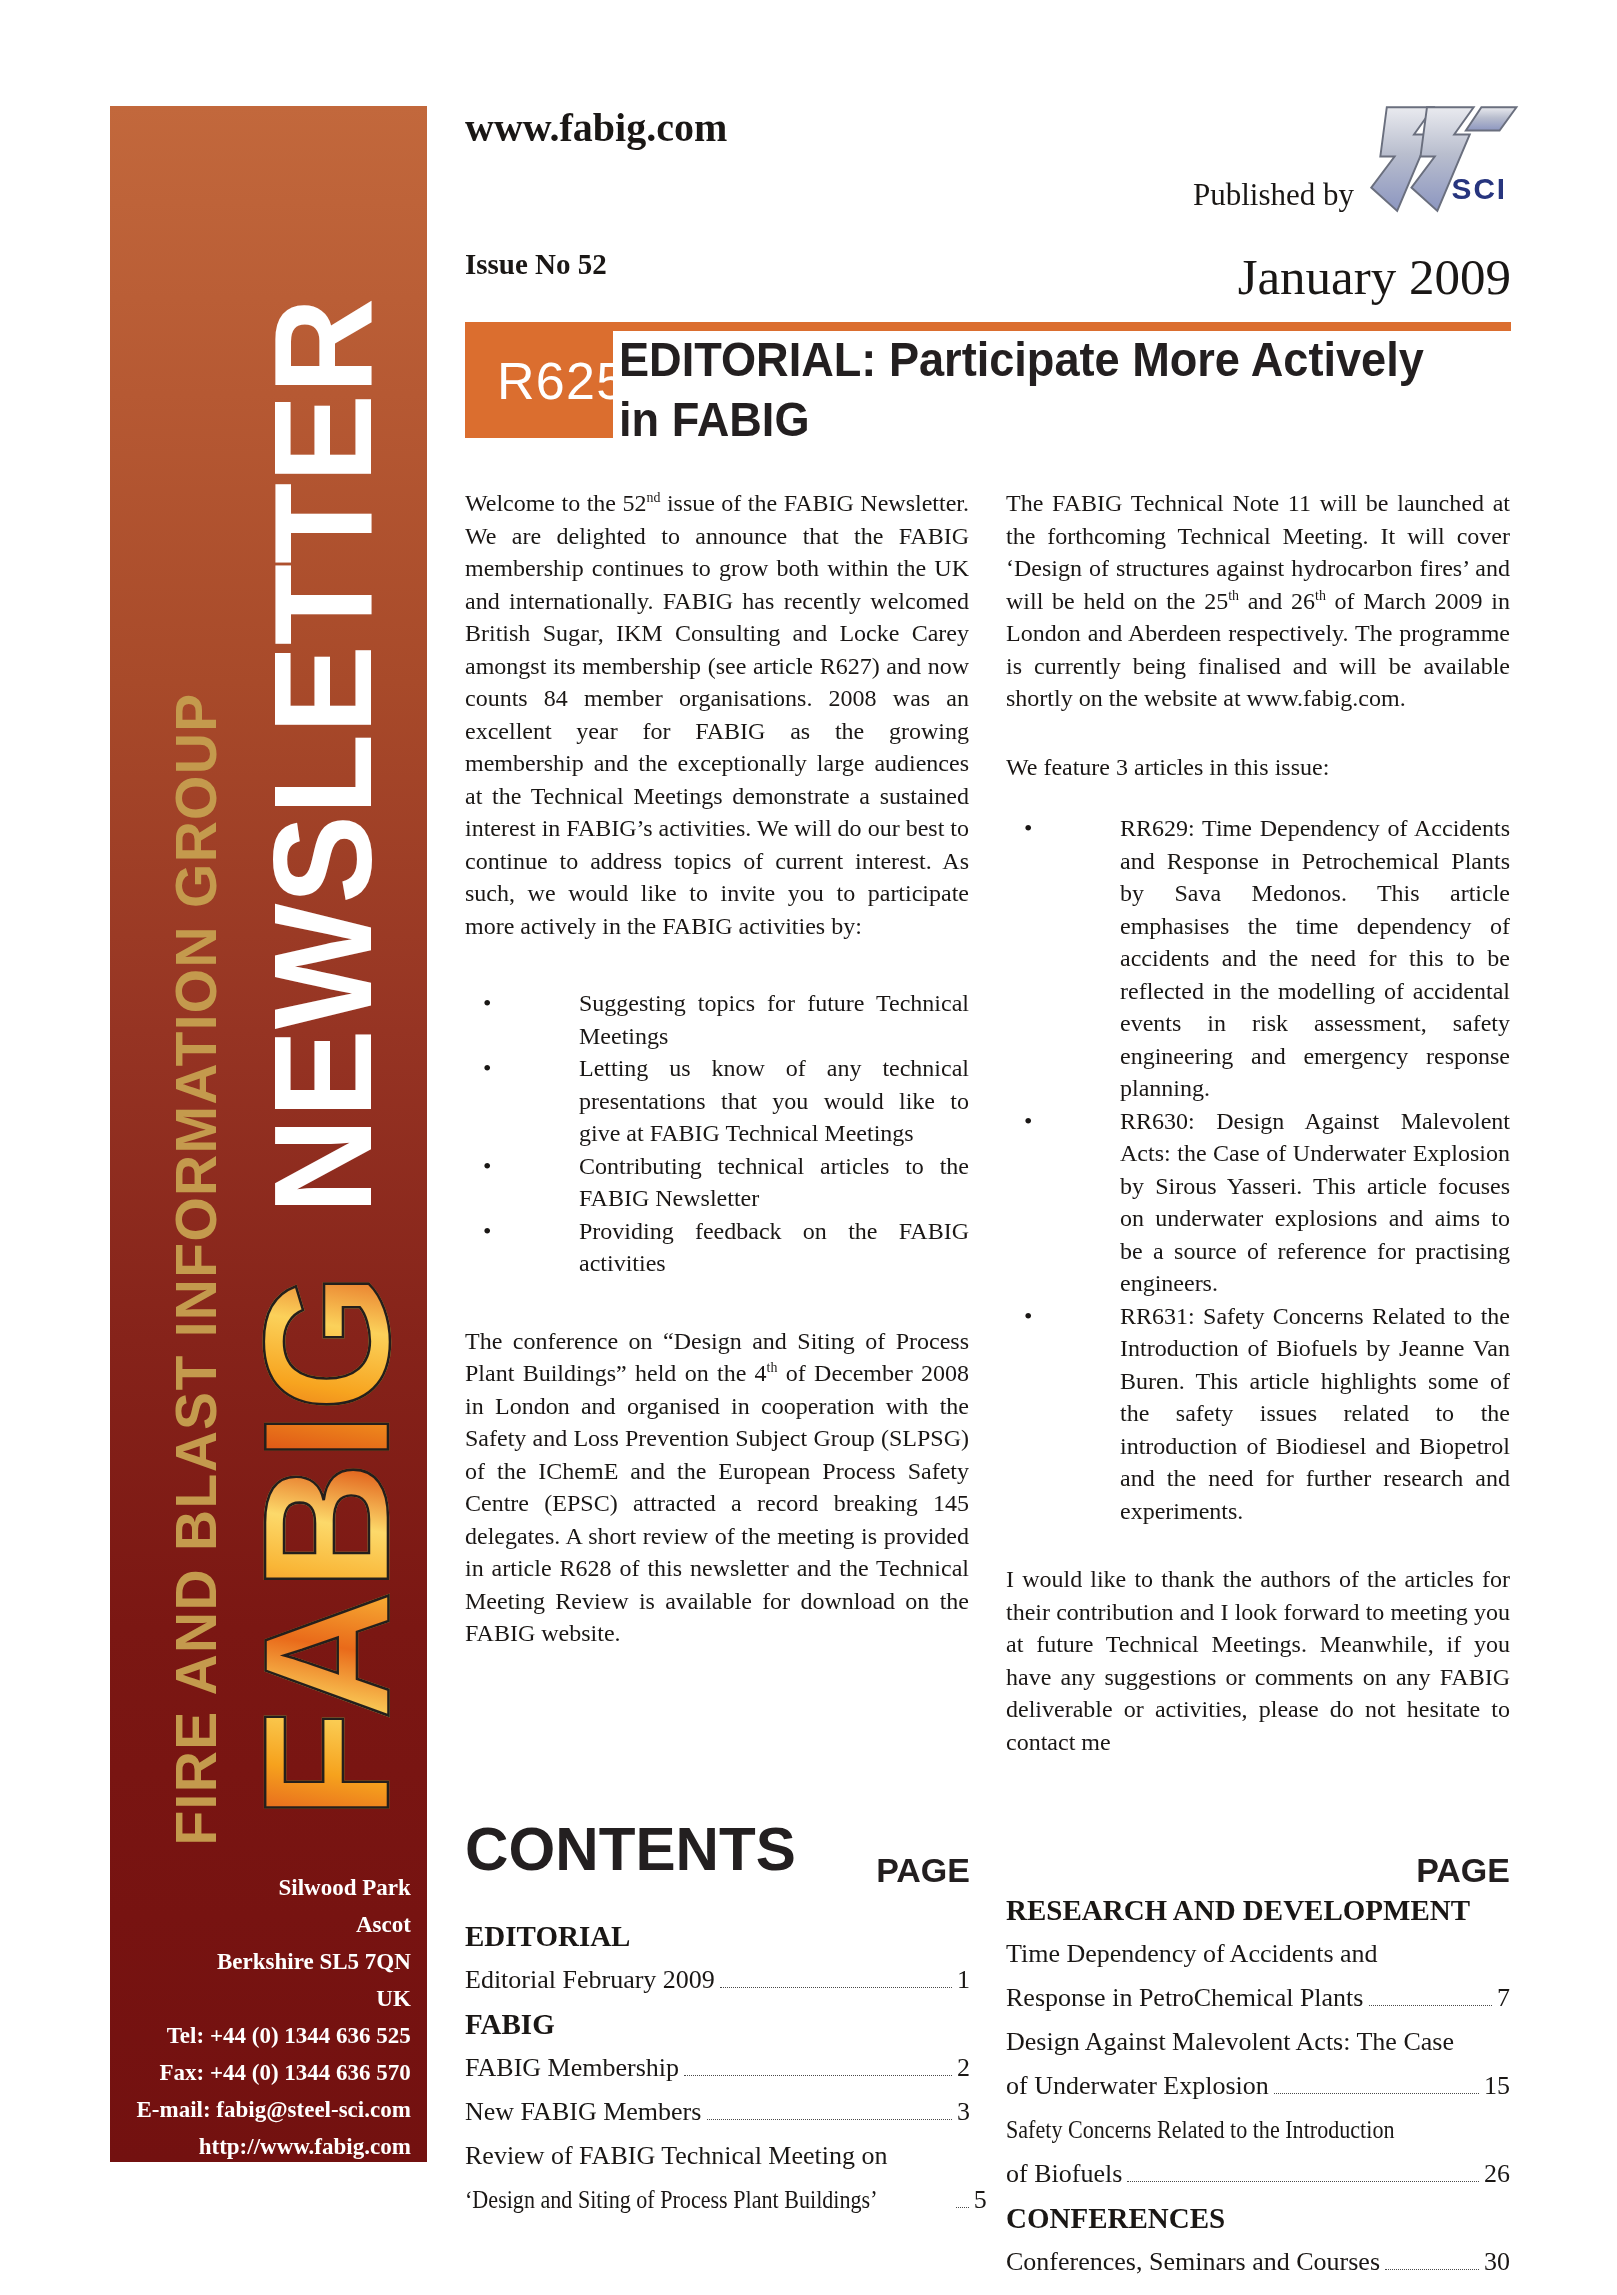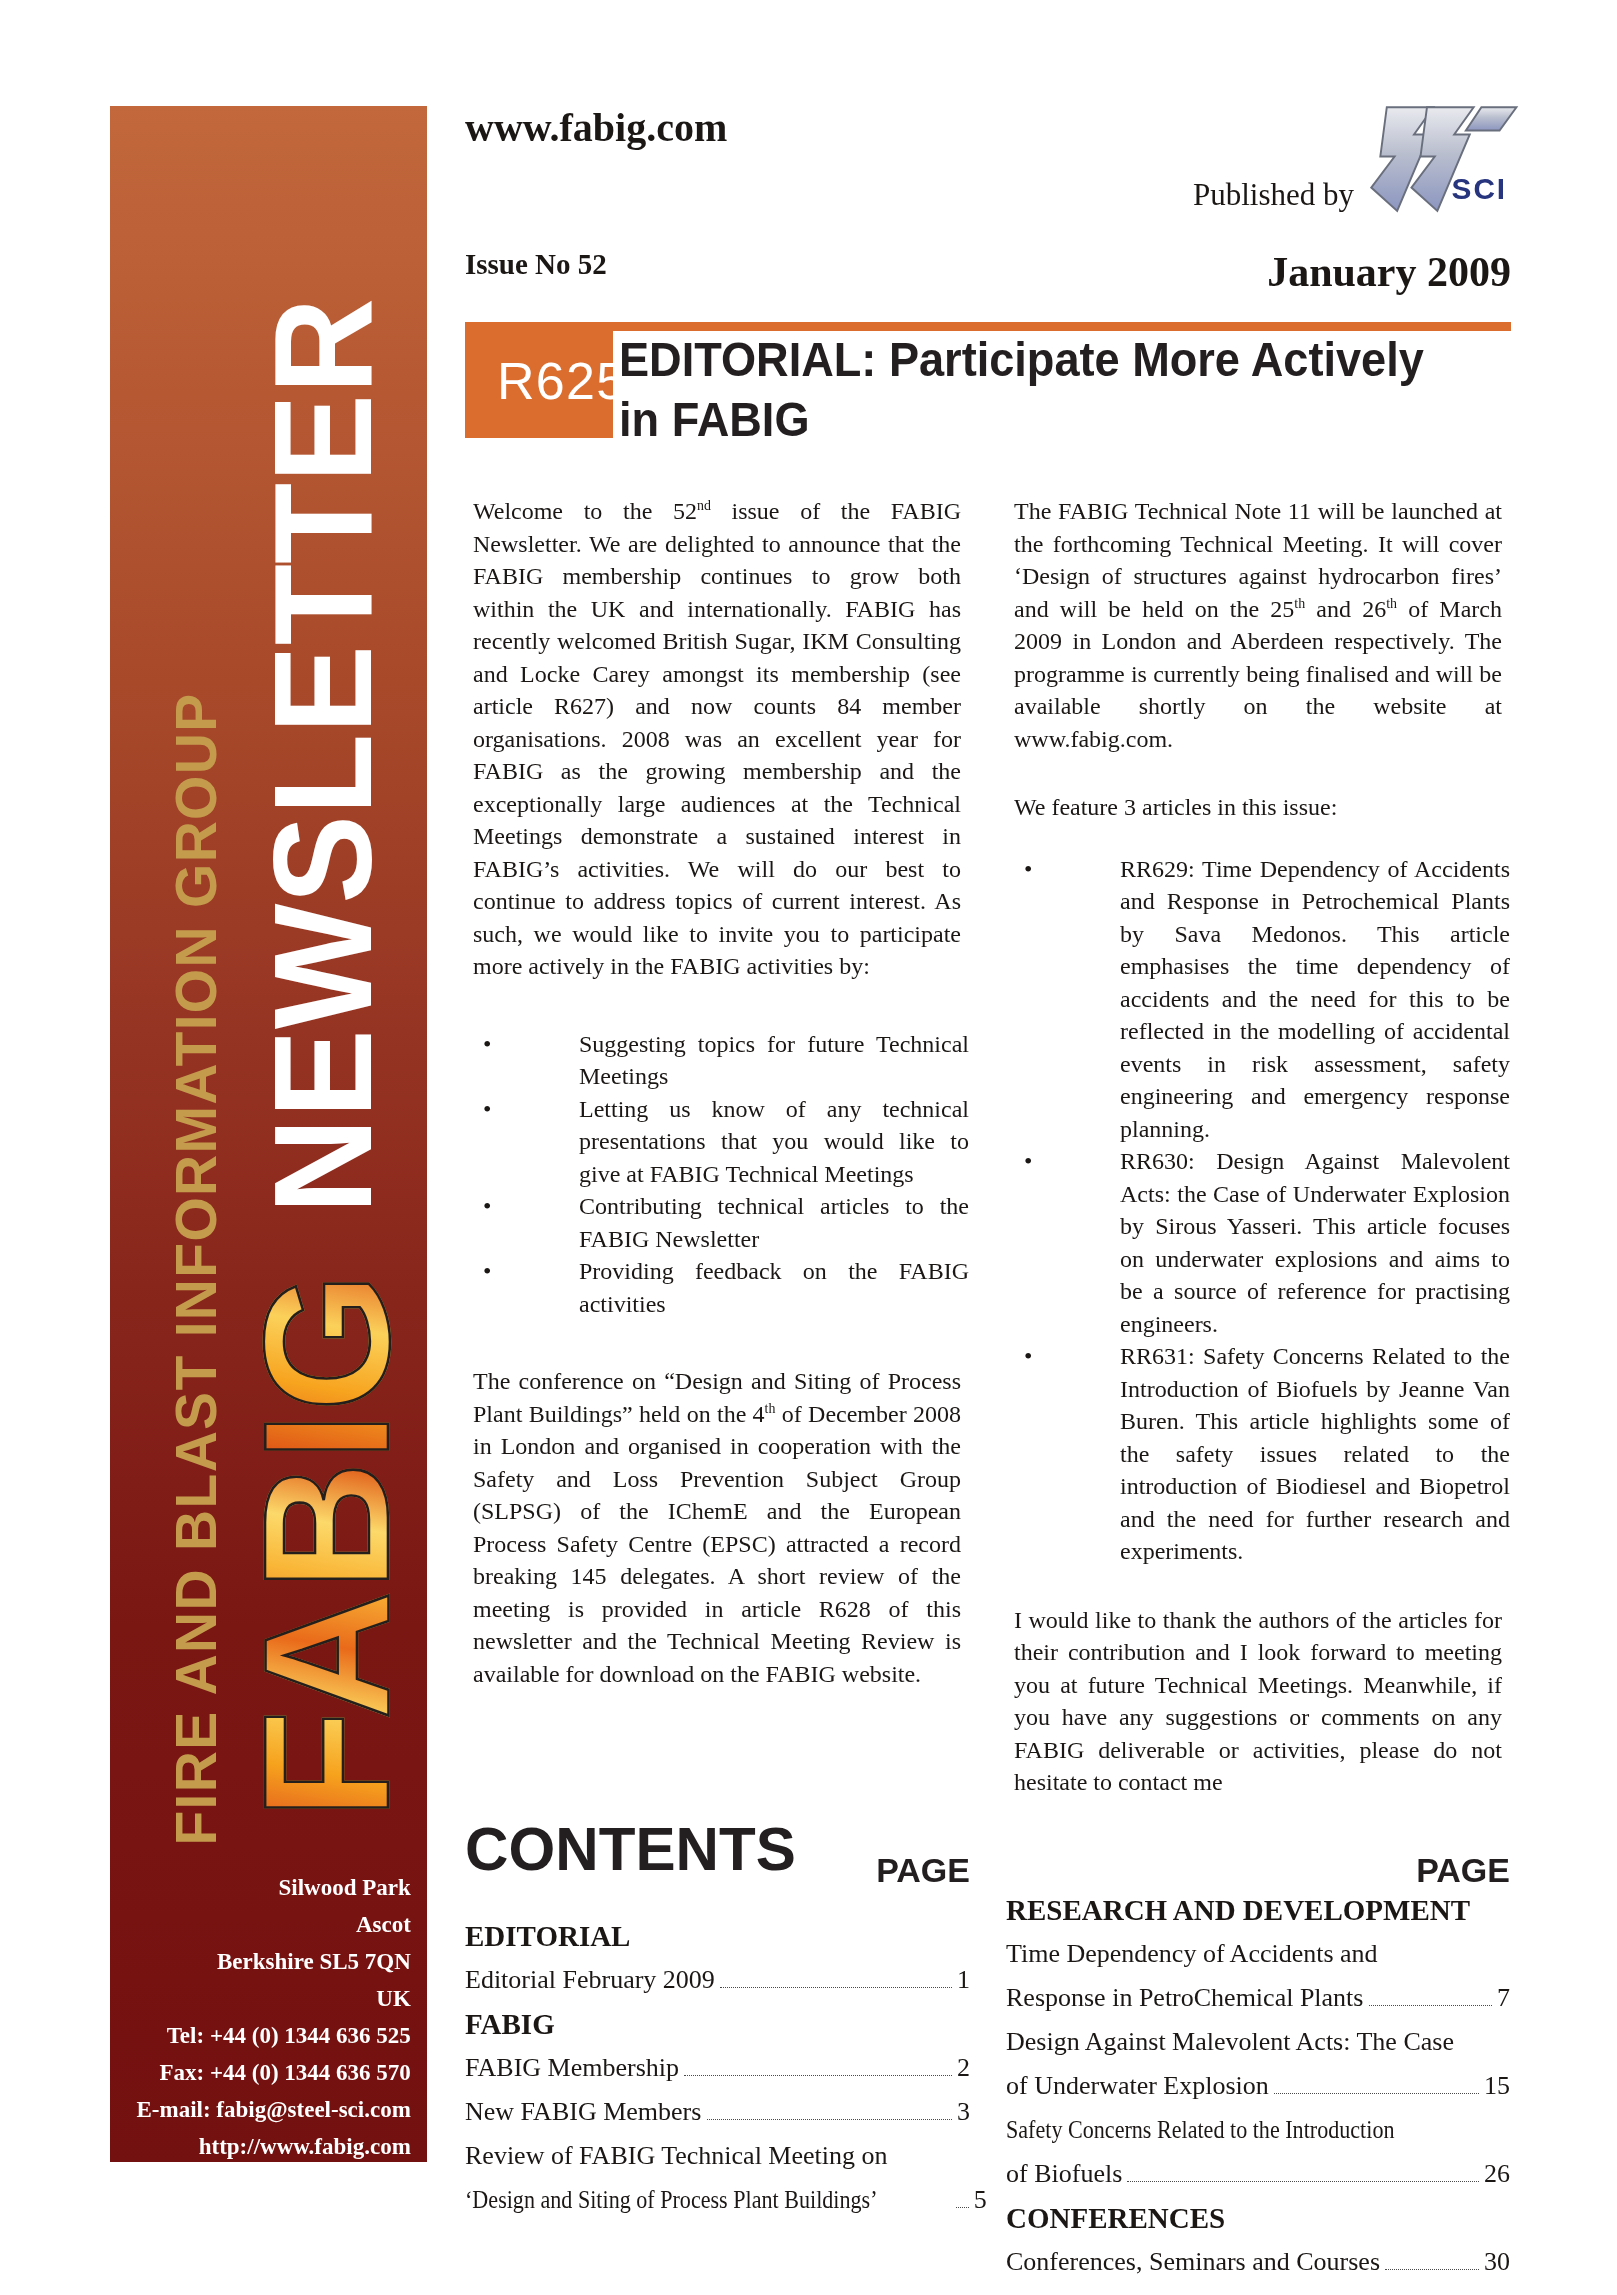--- a/index.html
+++ b/index.html
@@ -41,36 +41,36 @@
   .address{
     position:absolute;right:16.2px;top:1763px;width:286px;
     text-align:right;color:#ffffff;font-weight:bold;
     font-size:23px;line-height:37px;font-family:Liberation Serif, serif;
   }
   
   .website{position:absolute;left:465px;top:96px;font-size:40px;font-weight:bold;margin-top:8px;}
   .published-by{position:absolute;left:1193px;top:177px;font-size:31px;}
   .sci-logo{position:absolute;left:1357px;top:97px;}
   .issue{position:absolute;left:465px;top:248px;font-size:29px;font-weight:bold;}
-  .date{position:absolute;right:107px;top:248px;font-size:42px;font-weight:bold;text-align:right;}
+  .date{position:absolute;right:107px;top:248px;font-size:51px;font-weight:normal;text-align:right;}
   
   .orange-bar{position:absolute;left:465px;top:322px;width:1046px;height:9px;background:#db6e2f;}
   .ref-box{position:absolute;left:465px;top:322px;width:148px;height:116px;background:#db6e2f;box-sizing:border-box;padding:29px 0 0 32px;}
   .ref-box span{font-family:"Liberation Sans",sans-serif;font-size:52px;color:#ffffff;letter-spacing:1.3px;}
   .edit-title{
     position:absolute;left:619px;top:330px;width:975px;
     font-family:"Liberation Sans",sans-serif;font-weight:bold;
     font-size:48px;line-height:60px;color:#231f20;
     transform:scaleX(0.94);transform-origin:left top;white-space:nowrap;
   }
   
   .col{position:absolute;top:487px;font-size:24px;line-height:32.5px;text-align:justify;}
   .col1{left:465px;width:504px;}
   .col2{left:1006px;width:504px;}
-  .col p{margin:8px;}
+  .col p{margin:0;}
   .col1 .p1{margin-bottom:45px;}
   .col1 .bullets{margin-bottom:45px;}
   .col2 .p1{margin-bottom:36px;}
   .col2 .p2{margin-bottom:29px;text-align:left;}
   .col2 .bullets{margin-bottom:36px;}
   .bullet-row{display:flex;}
   .bullet-marker{flex:none;width:114px;box-sizing:border-box;padding-left:18px;}
   .bullet-text{flex:1;text-align:justify;}
   sup{font-size:0.58em;vertical-align:super;line-height:0;}
   

